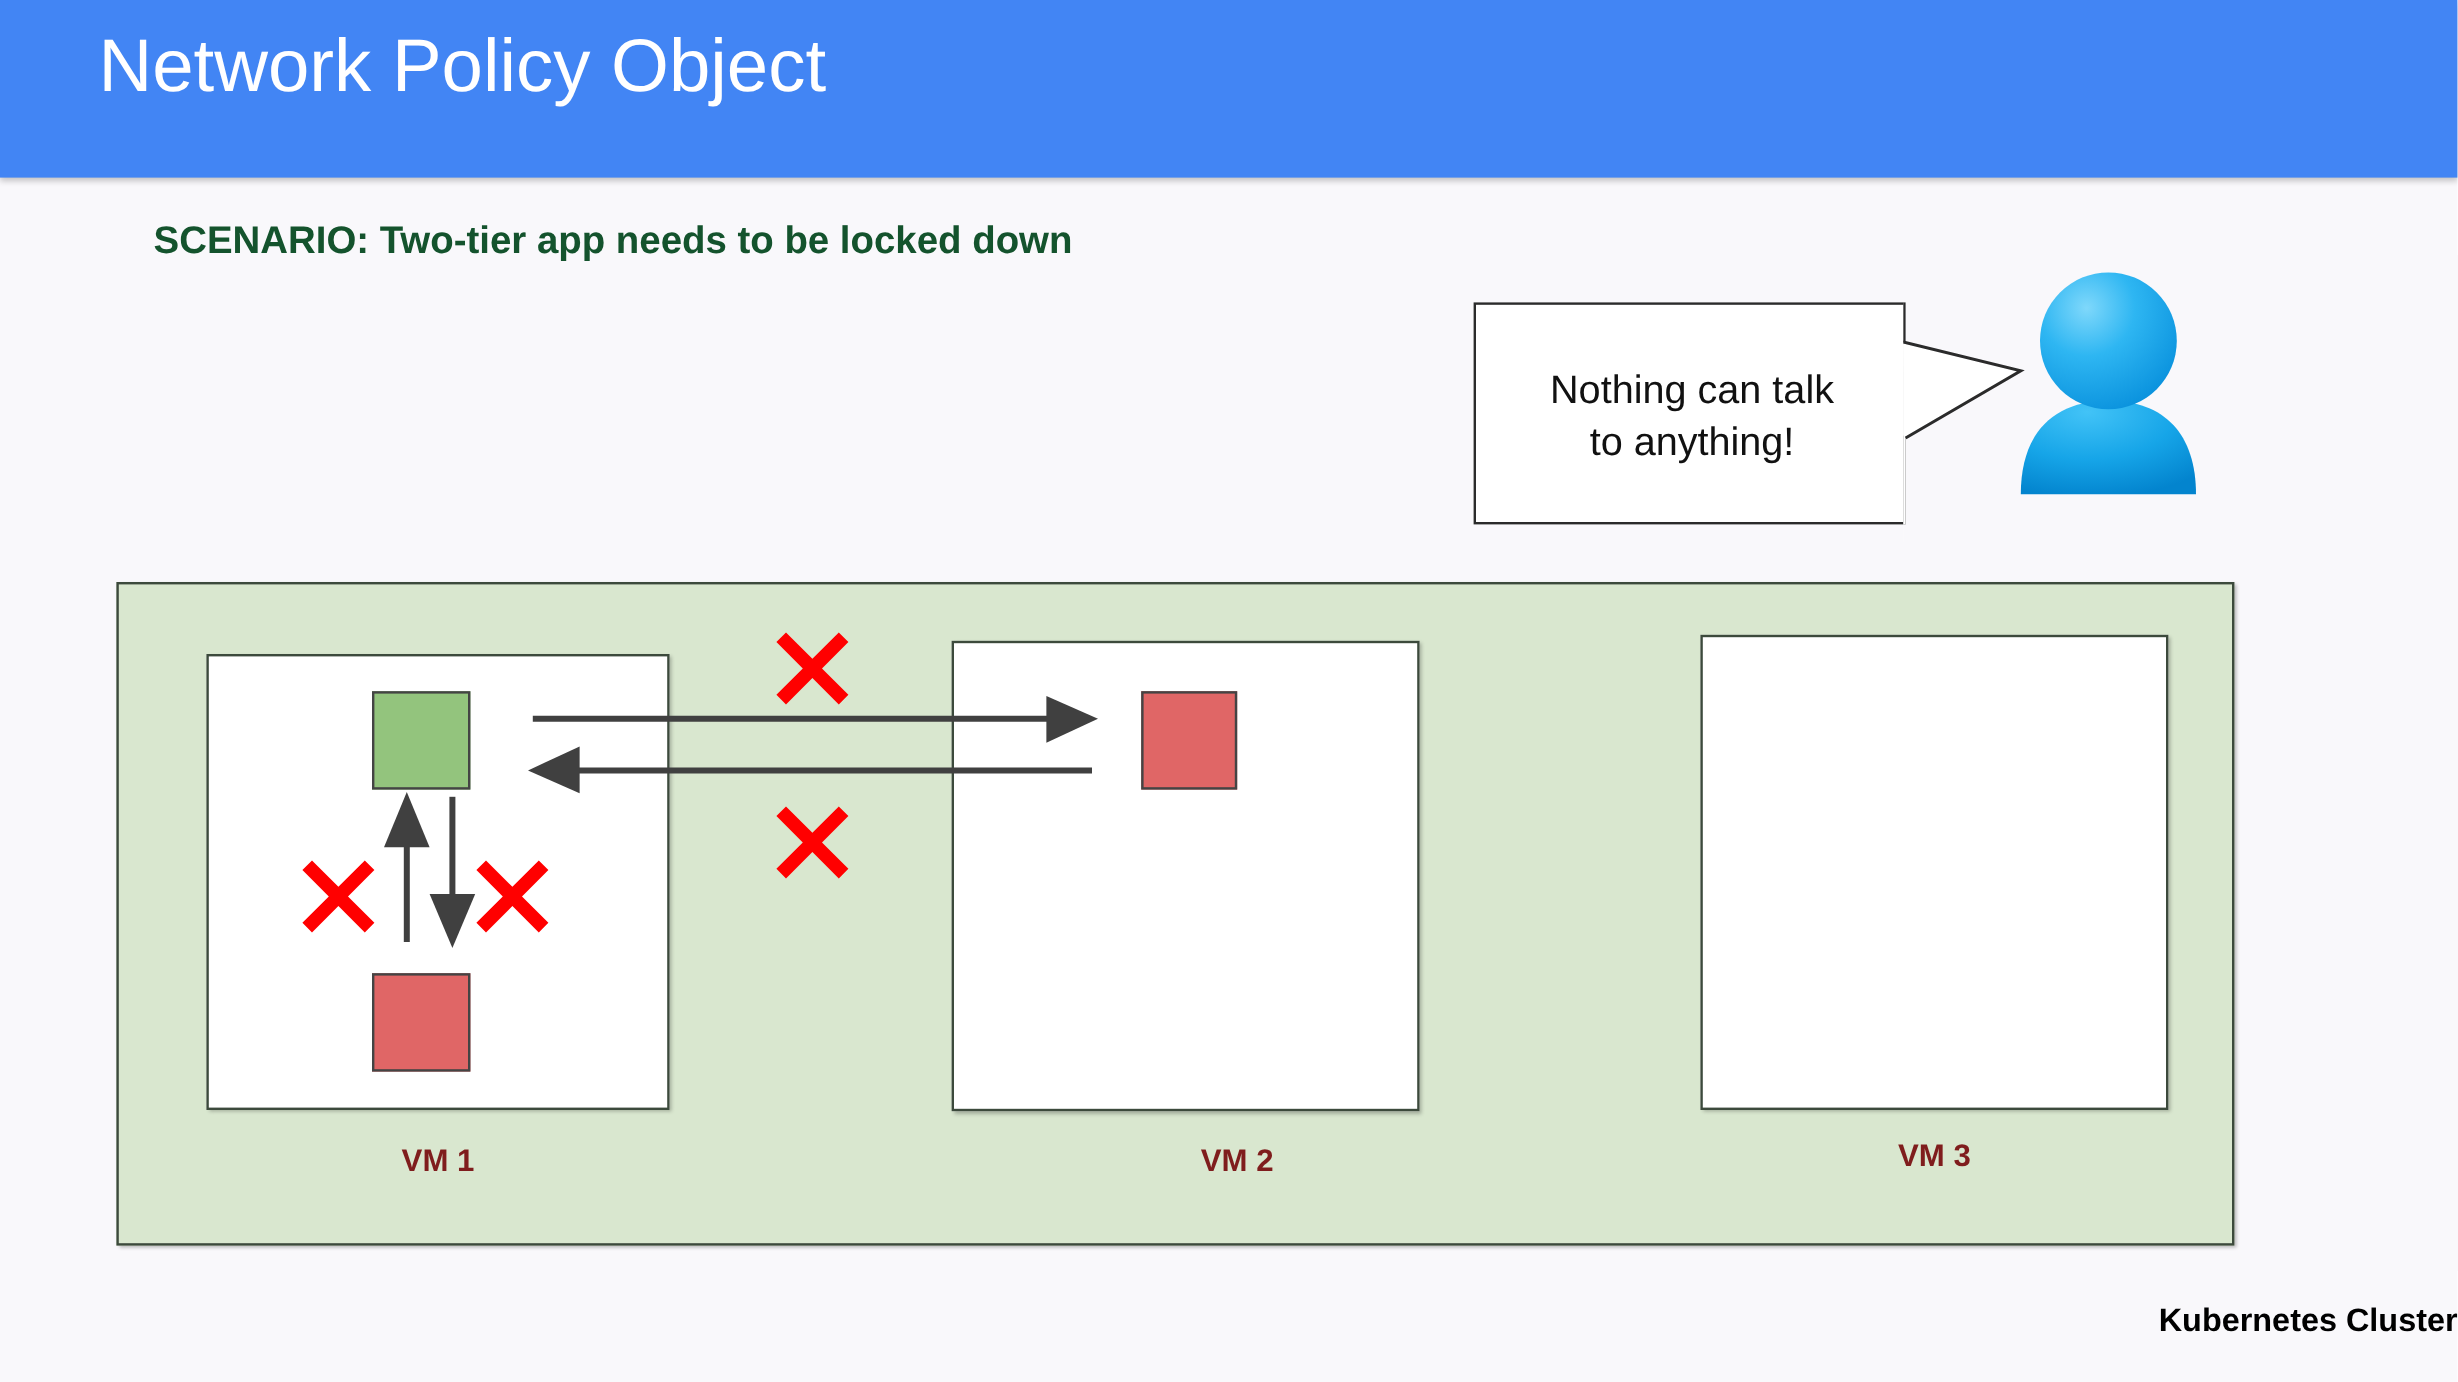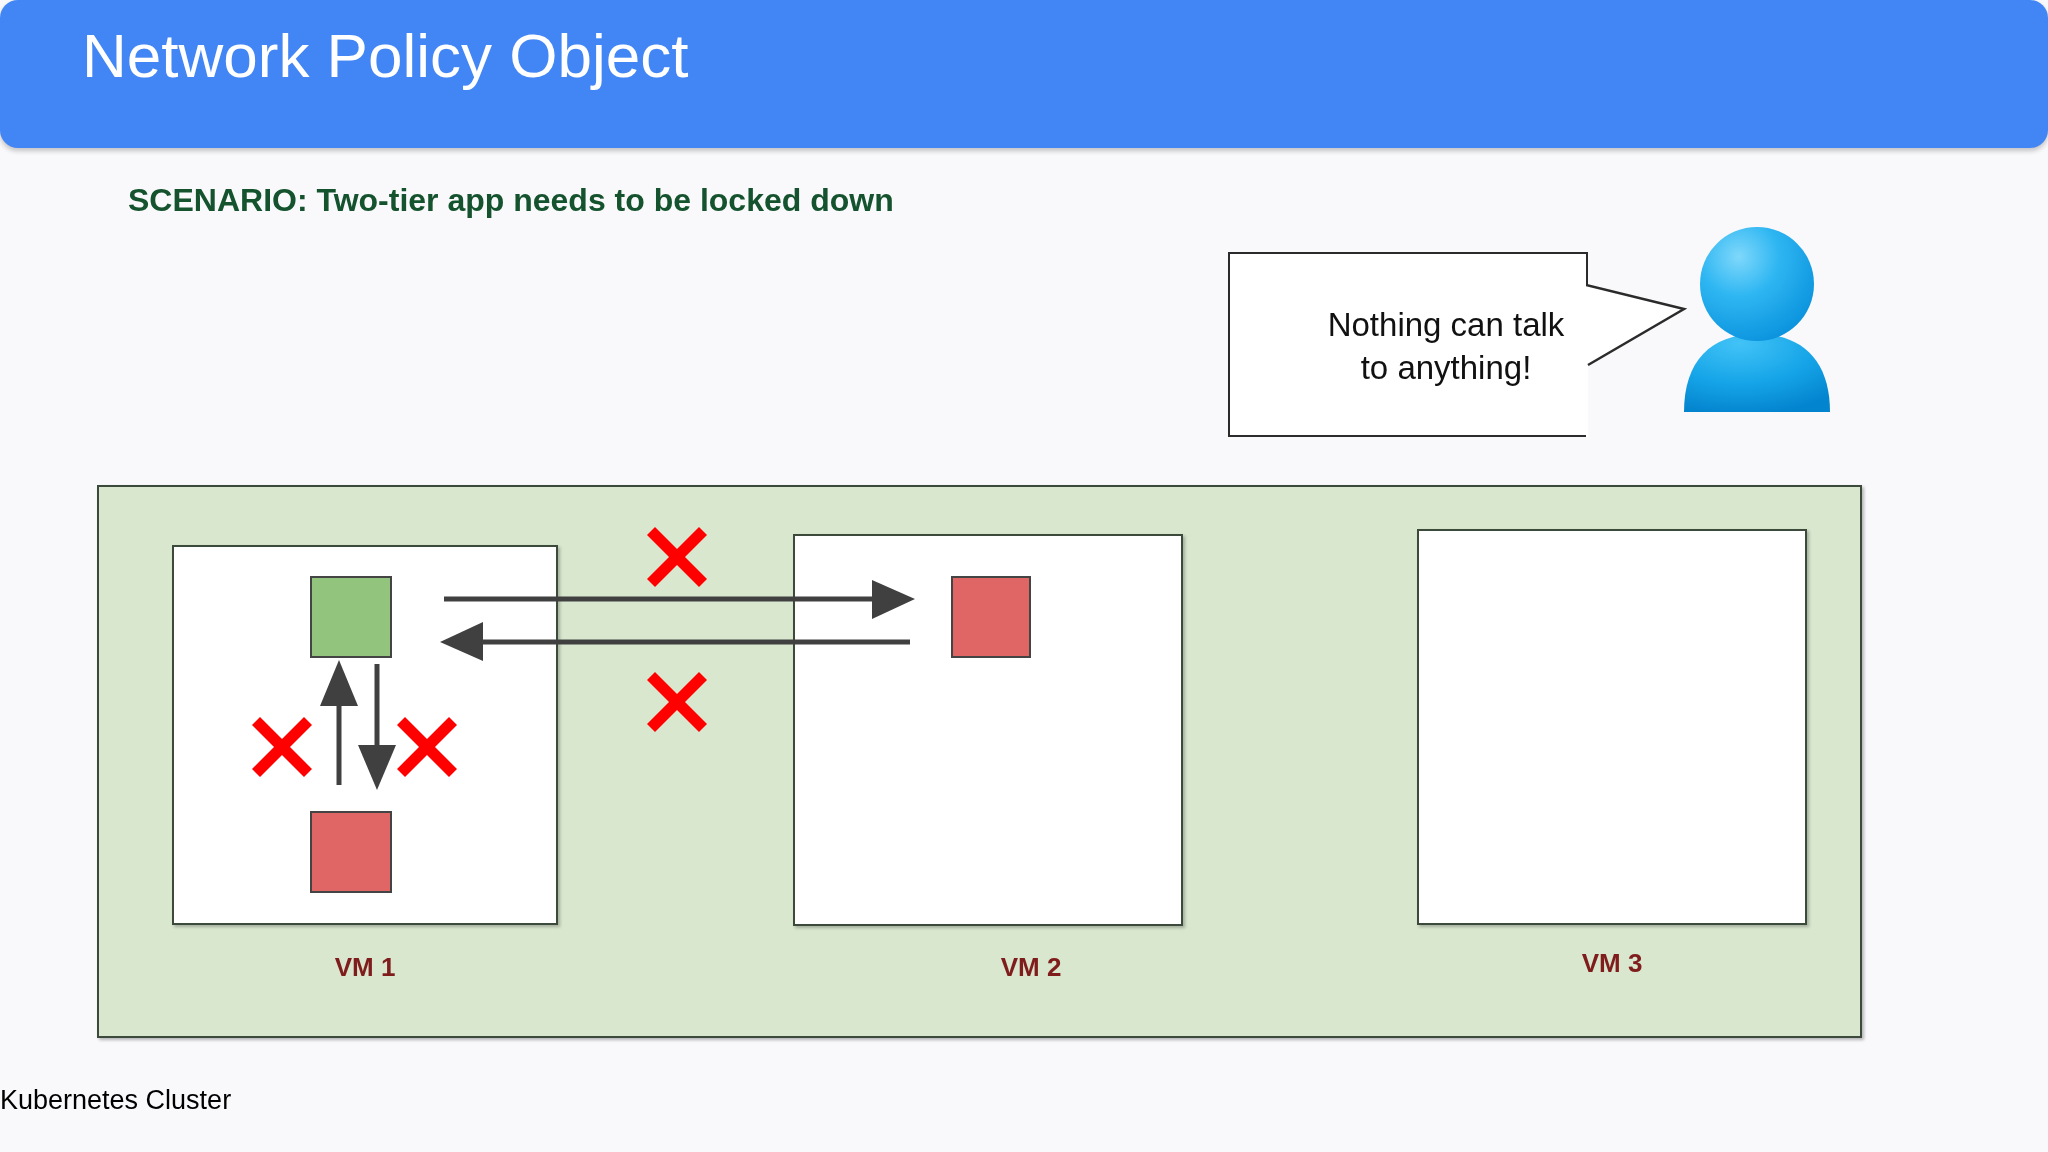--- a/index.html
+++ b/index.html
@@ -25,21 +25,20 @@
   }
 
   
   #header-banner {
     position: absolute;
     left: 0; top: 0;
     width: 2048px;
     height: 148px;
     background: #4285f4;
     box-shadow: 0 3px 5px rgba(0,0,0,0.22);
-    border-radius: 18px;
   }
   #header-title {
     position: absolute;
     left: 82px;
     top: 22px;
     font-size: 62px;
     font-weight: 400;
     color: #ffffff;
     letter-spacing: 0px;
     white-space: nowrap;
@@ -75,21 +74,20 @@
     width: 360px;
     height: 185px;
     display: flex;
     flex-direction: column;
     align-items: center;
     justify-content: center;
     font-size: 33px;
     color: #111111;
     line-height: 1.28;
     text-align: center;
-    padding-left: 36px;
   }
   
   #speech-bubble-tail {
     position: absolute;
     left: 1586px;
     top: 252px;
     width: 120px;
     height: 200px;
   }
 
@@ -162,23 +160,23 @@
   .block-x {
     position: absolute;
   }
 
   
   #cluster-caption {
     position: absolute;
     left: 0;
     top: 1085px;
     width: 2048px;
-    text-align: left;
+    text-align: right;
     font-size: 27px;
-    font-weight: normal;
+    font-weight: bold;
     color: #000000;
   }
 </style>
 </head>
 <body>
 
 <div id="slide">
 
   <div id="header-banner">
     <div id="header-title">Network Policy Object</div>

